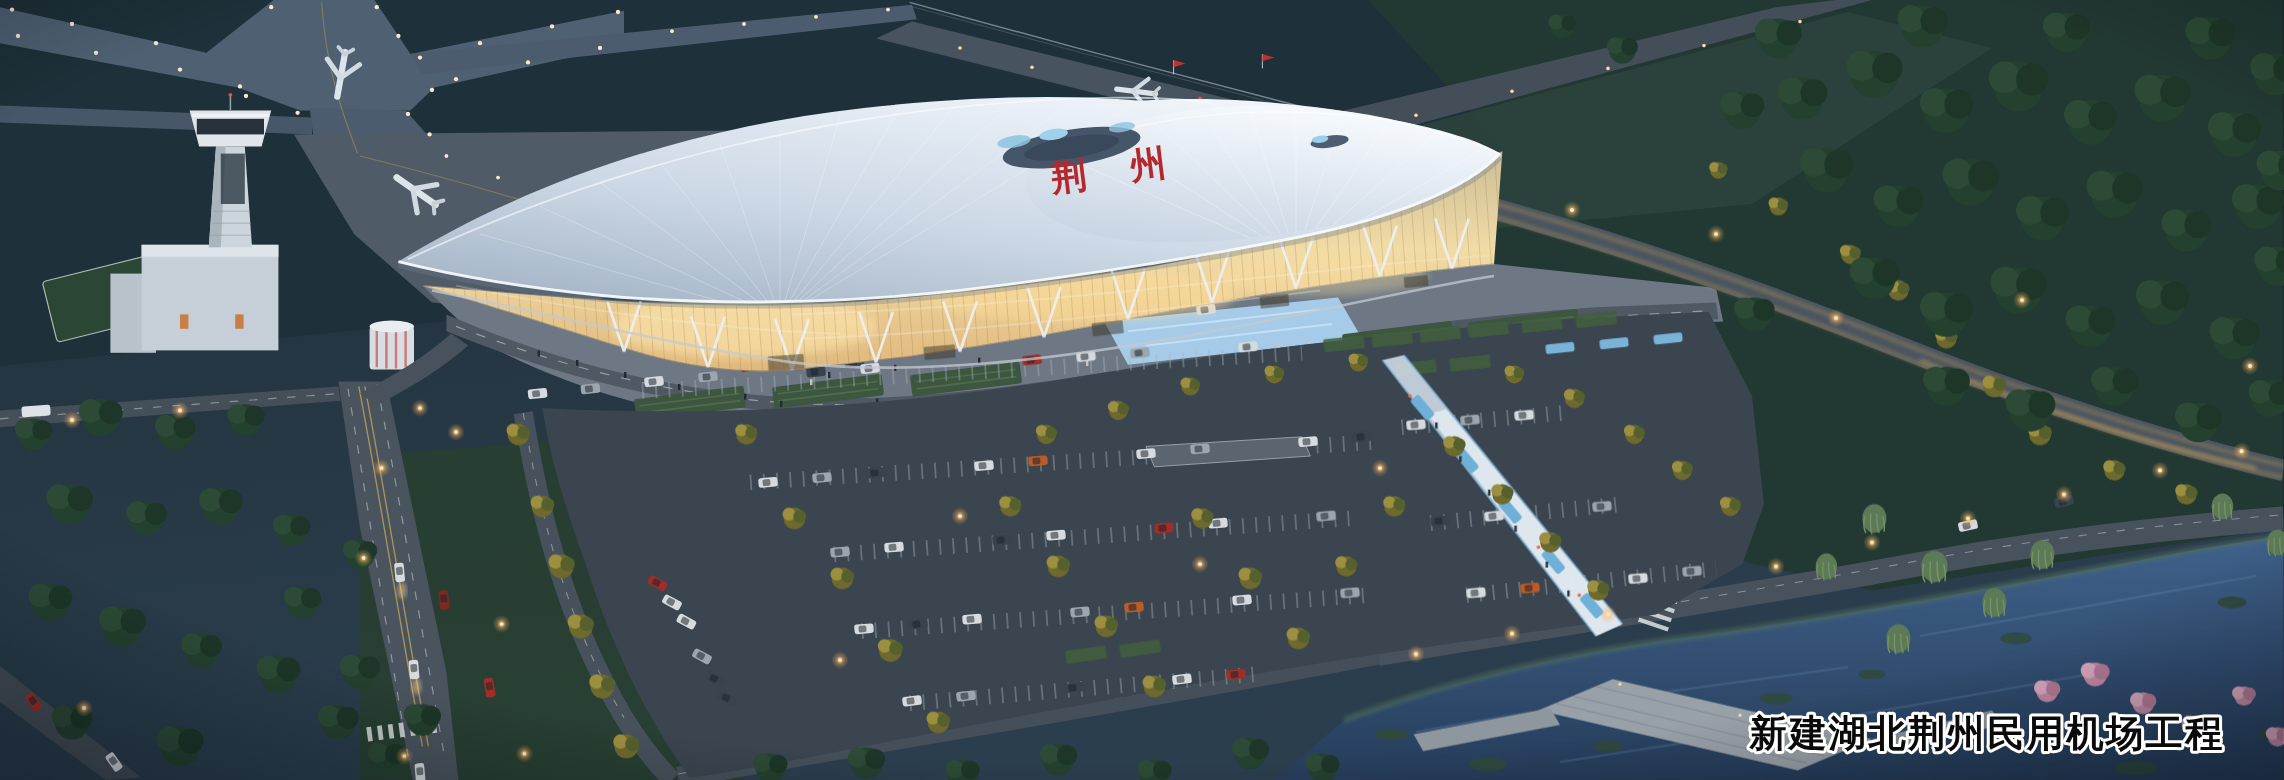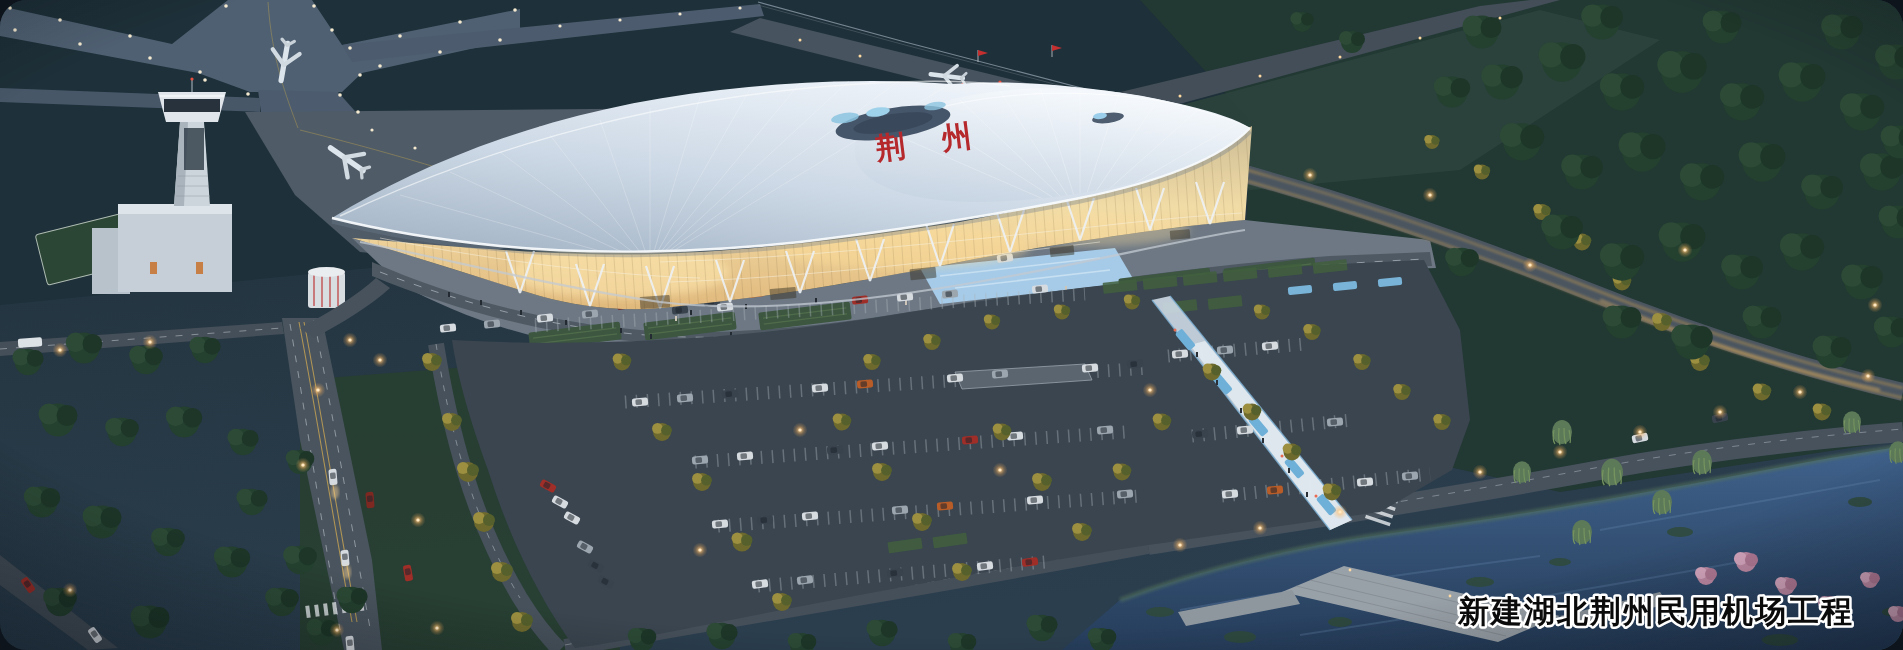--- a/index.html
+++ b/index.html
@@ -1,17 +1,17 @@
 <!DOCTYPE html>
 <html><head>
 <meta charset="utf-8">
 <style>
   html,body{margin:0;padding:0;background:#0d141c;}
   .stage{position:relative;width:1903px;height:650px;overflow:hidden;
-         font-family:"DejaVu Sans","Liberation Sans",sans-serif;border-radius:27px;}
+         font-family:"DejaVu Sans","Liberation Sans",sans-serif;}
   .stage svg{position:absolute;inset:0;display:block;}
   text{font-family:"DejaVu Sans","Liberation Sans",sans-serif;}
   .caption-text{font-weight:700;font-size:31px;letter-spacing:2px;
     fill:#0a0a0a;stroke:#ffffff;stroke-width:5px;paint-order:stroke;stroke-linejoin:round;}
   .sign-char{font-weight:700;font-size:30px;fill:#b5282c;}
 </style>
 </head>
 <body>
 
 <div class="stage">

